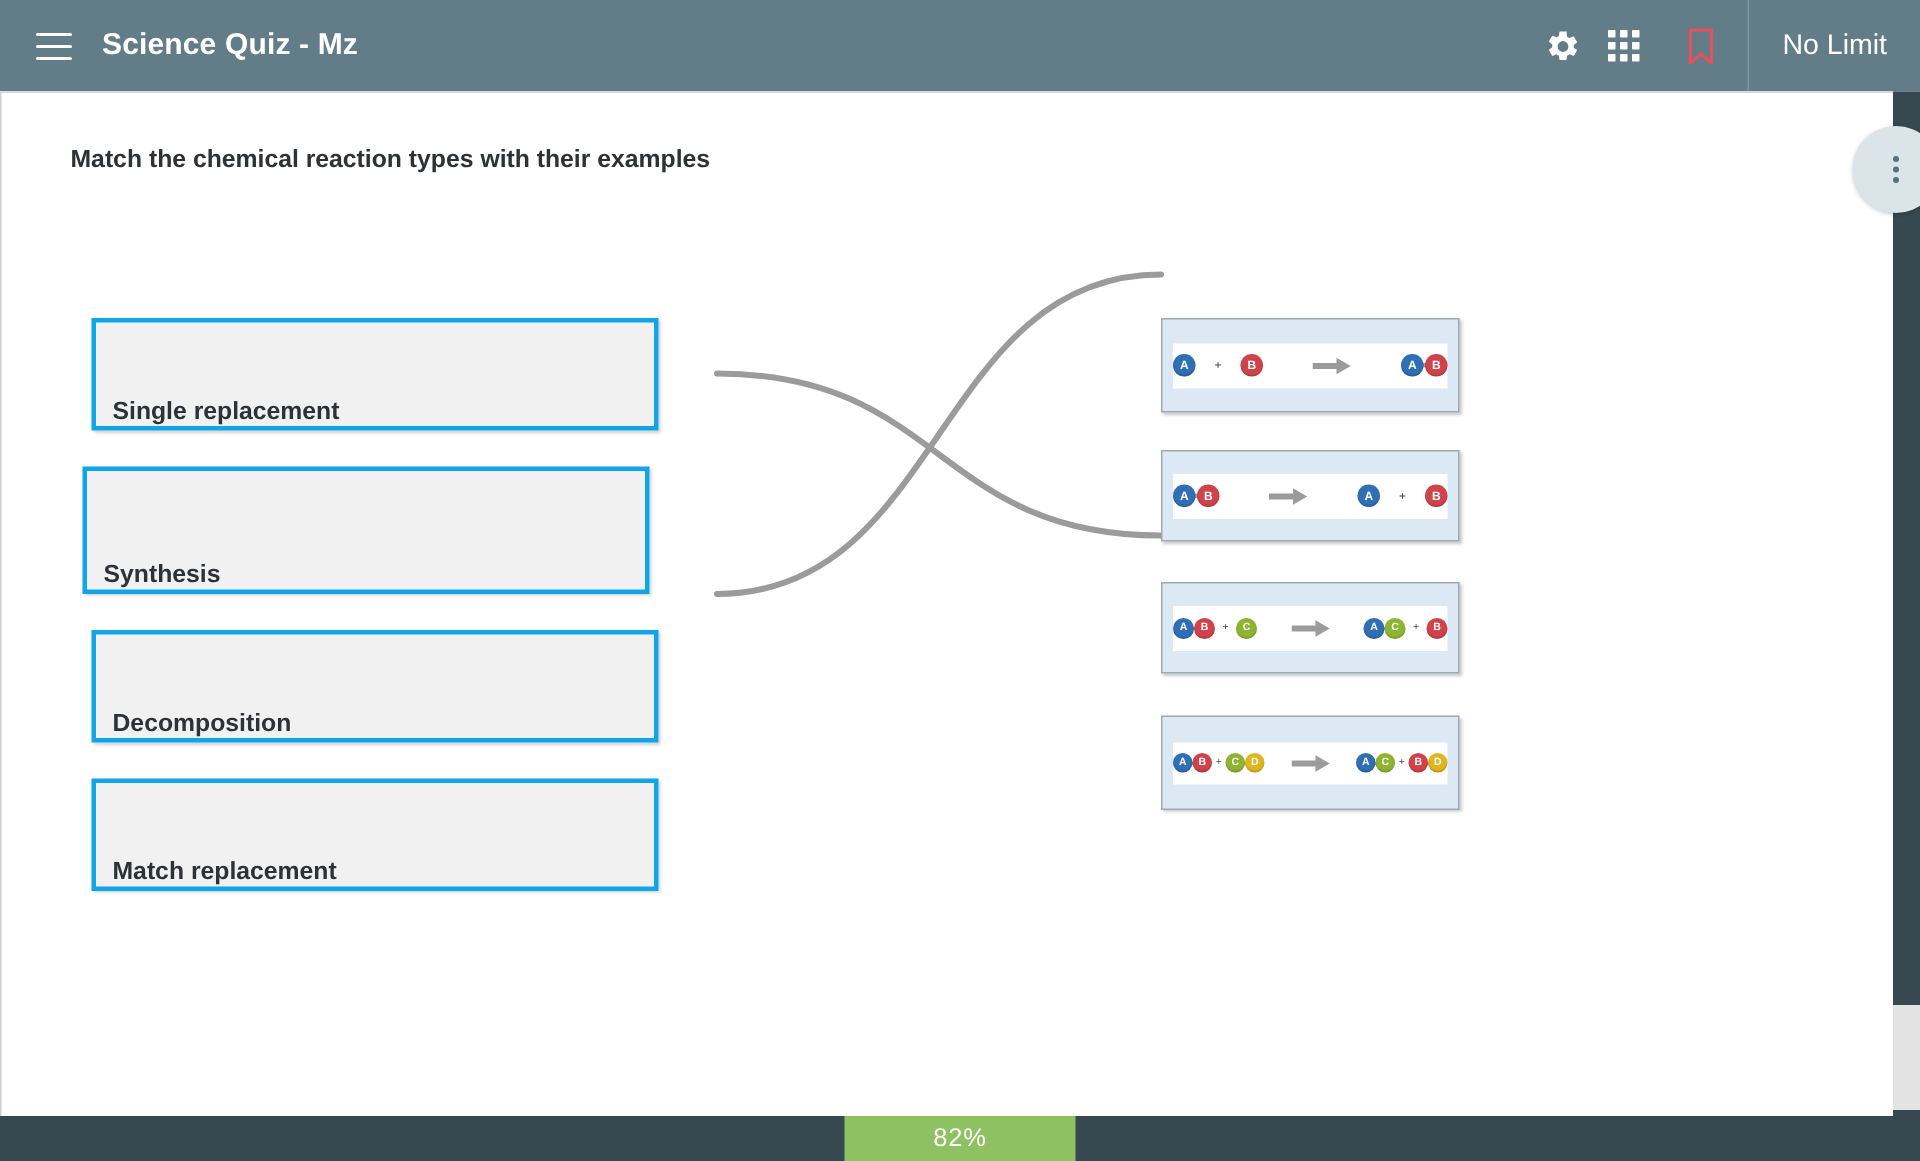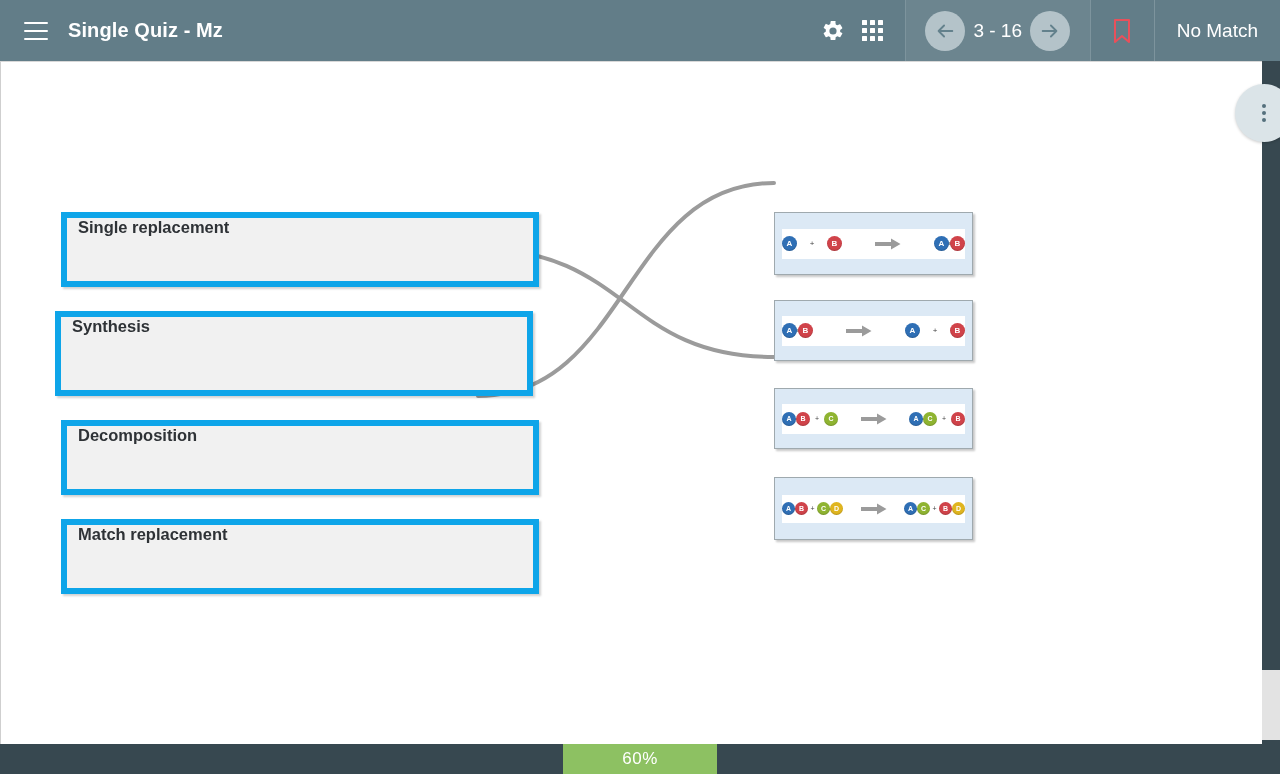--- a/index.html
+++ b/index.html
@@ -83,25 +83,25 @@
     position: absolute; left: 46px; top: 35px;
     font-size: 16.5px; font-weight: bold; color: #2e3236;
     white-space: nowrap;
   }
 
   .board { position: absolute; left: 0; top: 0; width: 1262px; height: 683px; }
   .lines { position: absolute; left: 0; top: 0; width: 1262px; height: 683px; pointer-events: none; }
 
   .term-card {
     position: absolute;
-    width: 478px;
+    width: 378px;
     background: #f1f1f1;
-    border: 6px solid #0ea5e9;
+    border: 3px solid #0ea5e9;
     box-shadow: 1.5px 1.5px 2px rgba(0,0,0,.18);
-    display: flex; align-items: flex-start;
+    display: flex; align-items: flex-end;
     cursor: pointer;
   }
   .term-label {
     font-size: 16.5px; font-weight: bold; color: #2e3236;
     padding-left: 11px; white-space: nowrap;
   }
 
   .img-card {
     position: absolute;
     width: 199px;
@@ -173,21 +173,21 @@
 </style>
 </head>
 <body>
 
 <div class="topbar">
   <div class="hamburger">
     <span></span>
       <span></span>
       <span></span>
   </div>
-  <div class="app-title">Single Quiz - Mz</div>
+  <div class="app-title">Science Quiz - Mz</div>
   <div class="topbar-spacer"></div>
 
   <div class="icon-btn">
     <svg class="gear" viewBox="0 0 24 24">
       <path fill="#ffffff" d="M19.14,12.94a7.07,7.07,0,0,0,0-1.88l2-1.58a.5.5,0,0,0,.12-.62l-1.9-3.28a.49.49,0,0,0-.6-.22l-2.39,1a7.3,7.3,0,0,0-1.62-.94l-.36-2.54A.49.49,0,0,0,13.9,2H10.1a.49.49,0,0,0-.49.42L9.25,4.96a7.3,7.3,0,0,0-1.62.94l-2.39-1a.49.49,0,0,0-.6.22L2.74,8.4a.5.5,0,0,0,.12.62l2,1.58a7.07,7.07,0,0,0,0,1.88l-2,1.58a.5.5,0,0,0-.12.62l1.9,3.28a.49.49,0,0,0,.6.22l2.39-1a7.3,7.3,0,0,0,1.62.94l.36,2.54a.49.49,0,0,0,.49.42h3.8a.49.49,0,0,0,.49-.42l.36-2.54a7.3,7.3,0,0,0,1.62-.94l2.39,1a.49.49,0,0,0,.6-.22l1.9-3.28a.5.5,0,0,0-.12-.62ZM12,15.6A3.6,3.6,0,1,1,15.6,12,3.6,3.6,0,0,1,12,15.6Z"></path>
     </svg>
   </div>
 
   <div class="icon-btn">
     <div class="grid-icon">
@@ -196,44 +196,32 @@
         <i></i>
         <i></i>
         <i></i>
         <i></i>
         <i></i>
         <i></i>
         <i></i>
     </div>
   </div>
 
-  <div class="nav-group">
-    <div class="round-btn">
-      <svg width="22" height="22" viewBox="0 0 24 24">
-        <path d="M20 12H5M11 6l-6 6 6 6" fill="none" stroke="#63818c" stroke-width="2" stroke-linecap="round" stroke-linejoin="round"></path>
-      </svg>
-    </div>
-    <div class="page-count">3 - 16</div>
-    <div class="round-btn">
-      <svg width="22" height="22" viewBox="0 0 24 24">
-        <path d="M4 12h15M13 6l6 6-6 6" fill="none" stroke="#63818c" stroke-width="2" stroke-linecap="round" stroke-linejoin="round"></path>
-      </svg>
-    </div>
-  </div>
 
   <div class="bookmark-cell">
     <svg width="20" height="26" viewBox="0 0 20 26">
       <path d="M3 2h14v22l-7-6-7 6z" fill="none" stroke="#e8505b" stroke-width="2" stroke-linejoin="round"></path>
     </svg>
   </div>
 
-  <div class="limit-text">No Match</div>
+  <div class="limit-text">No Limit</div>
 </div>
 
 <div class="content">
+  <div class="question">Match the chemical reaction types with their examples</div>
 
   <div class="board">
     <svg class="lines" id="lines-layer" viewBox="0 0 1262 683">
         <path d="M477,187 C627,187 623,295 773,295" fill="none" stroke="#9b9b9b" stroke-width="4" stroke-linecap="round"></path>
         <path d="M477,334 C627,334 623,121 773,121" fill="none" stroke="#9b9b9b" stroke-width="4" stroke-linecap="round"></path>
       </svg>
     <div id="terms-host">
         <div class="term-card" style="left: 60px; top: 150px; height: 75px;">
           <div class="term-label">Single replacement</div>
         </div>
@@ -388,14 +376,14 @@
   <i></i>
   <i></i>
   <i></i>
 </div>
 
 <div class="scroll-track"></div>
 <div class="scroll-thumb"></div>
 
 <div class="footer"></div>
 <div class="progress-fill">
-  <span class="progress-label">60%</span>
+  <span class="progress-label">82%</span>
 </div>
 
 </body></html>

